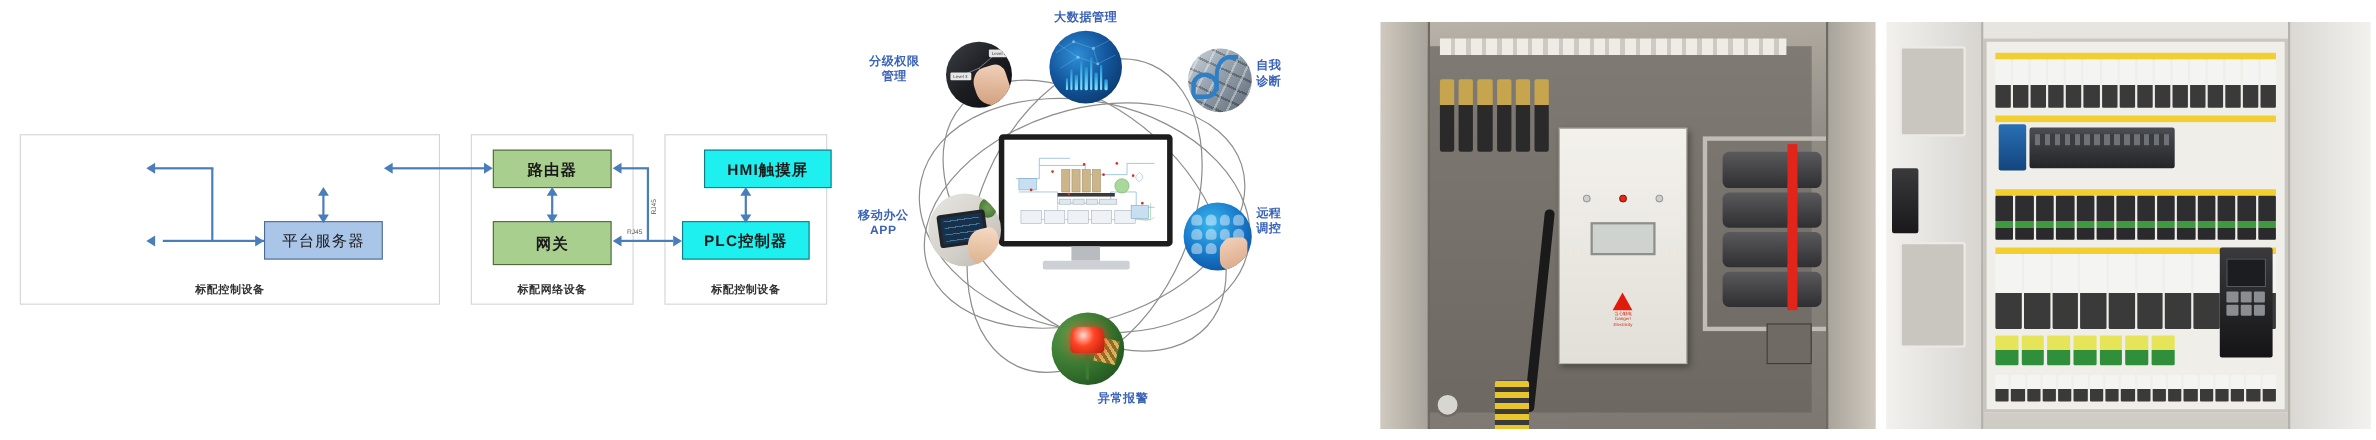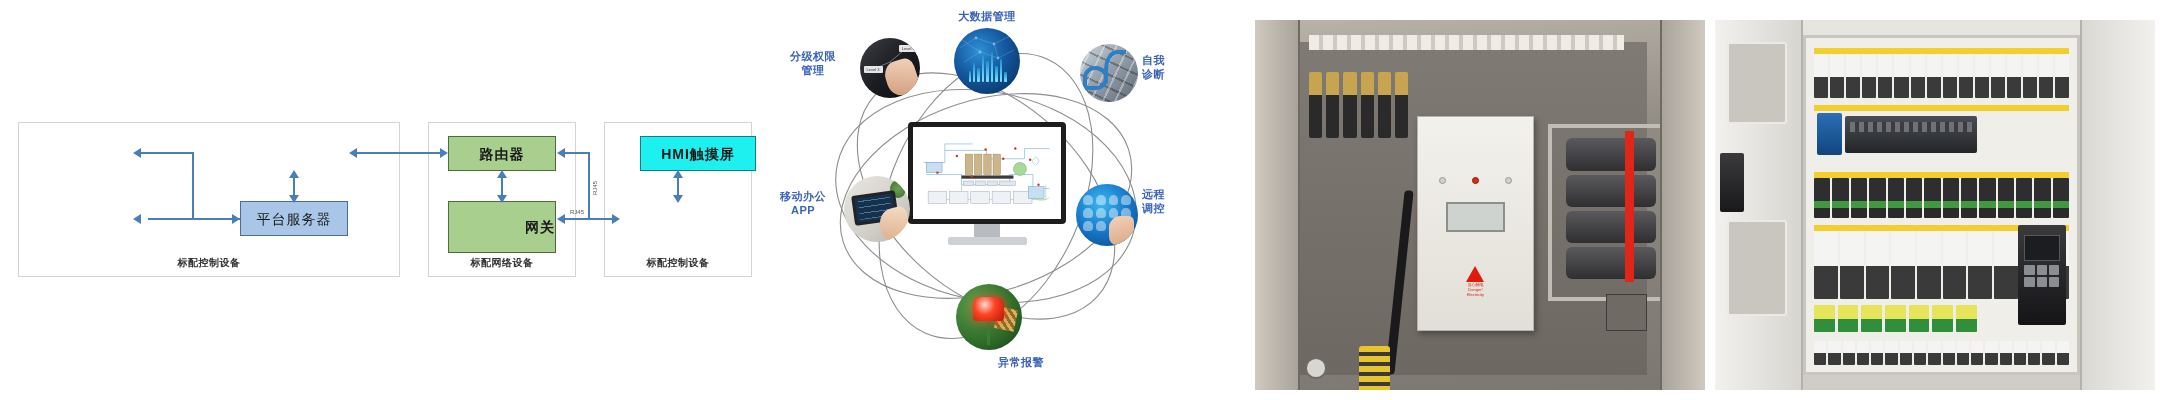--- a/index.html
+++ b/index.html
@@ -201,25 +201,28 @@
     <div class="group-box" style="left:604px; top:122px; width:148px; height:155px;">
       <div class="group-caption">标配控制设备</div>
     </div>
 
     <div class="node blue" style="left:240px; top:201px; width:108px; height:35px;">
       <span>平台服务器</span>
     </div>
     <div class="node green" style="left:448px; top:136px; width:108px; height:35px;">
       <span>路由器</span>
     </div>
-    <div class="node green" style="left:448px; top:201px; width:108px; height:52px;justify-content:flex-end;">
+    <div class="node green" style="left:448px; top:201px; width:108px; height:40px;">
       <span>网关</span>
     </div>
     <div class="node cyan" style="left:620px; top:136px; width:116px; height:35px;margin-left:20px;">
       <span>HMI触摸屏</span>
+    </div>
+    <div class="node cyan" style="left:620px; top:201px; width:116px; height:35px;">
+      <span>PLC控制器</span>
     </div>
 
     <div class="arrow-line arrow-h" style="left:356px; top:152px; width:84px;"></div>
     <div class="ahead left" style="left:349px; top:148px;"></div>
     <div class="ahead right" style="left:440px; top:148px;"></div>
 
     <div class="arrow-line arrow-v" style="left:293px; top:176px; height:22px;"></div>
     <div class="ahead up" style="left:289px; top:170px;"></div>
     <div class="ahead down" style="left:289px; top:195px;"></div>
 

